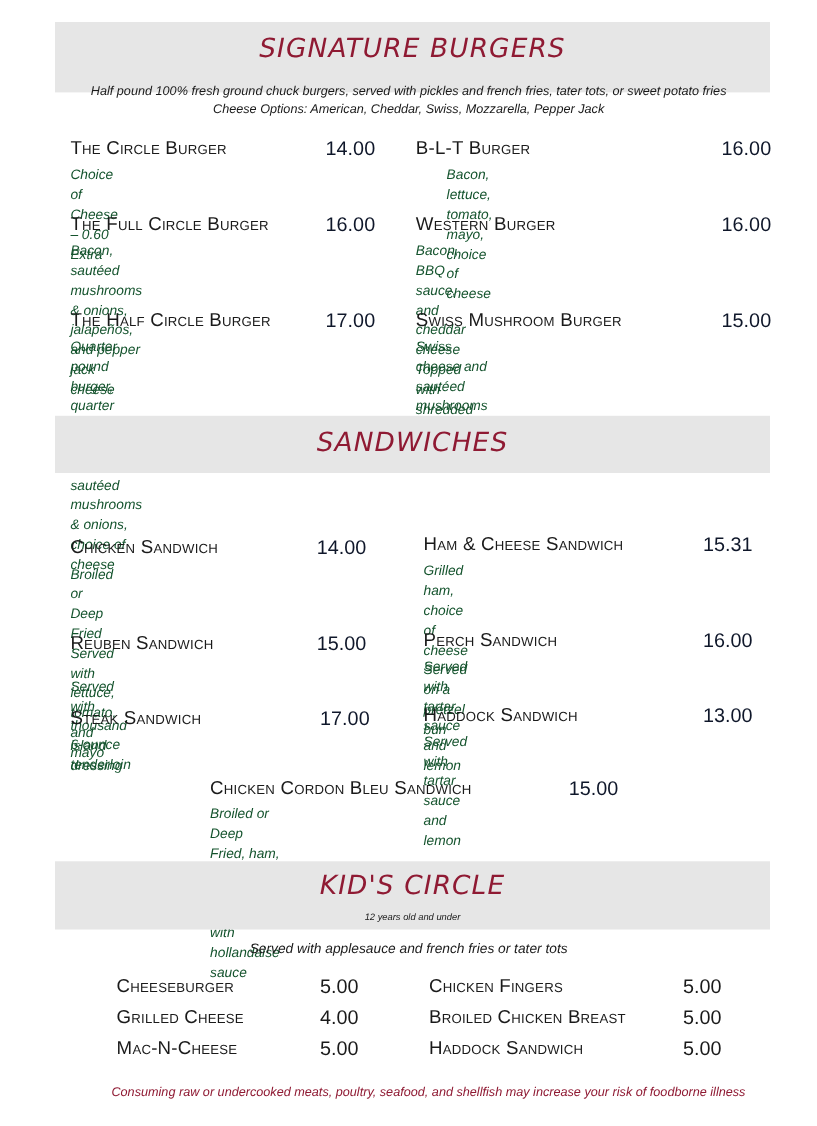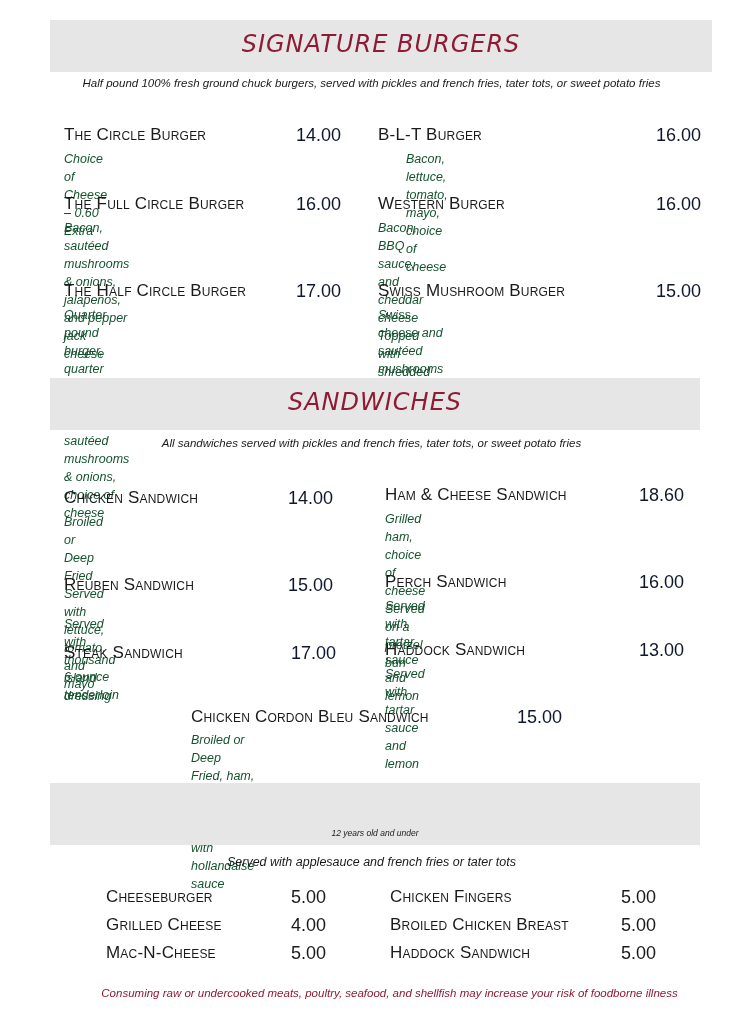--- a/index.html
+++ b/index.html
@@ -20,25 +20,26 @@
   .kid-row { position: absolute; }
   .kid-name { position: absolute; left: 0; top: 0; white-space: nowrap;
     font-size: 17px; font-variant: small-caps; letter-spacing: 0.2px; }
   .kid-price { position: absolute; top: 0; white-space: nowrap; font-size: 18px; }
   .footer { position: absolute; left: 0; width: 743px; top: 987px; text-align: center;
     font-style: italic; font-size: 11.5px; color: #8f1a33; padding-left: 18px; }
 </style>
 </head>
 <body>
 
-<div class="band" style="top:20px;height:52px;padding-left:12px;">
+<div class="band" style="top:20px;height:64px;">
   <div class="band-title" style="top:10px;">SIGNATURE BURGERS</div>
 </div>
 <div class="intro" style="top:75px;">
   <div>Half pound 100% fresh ground chuck burgers, served with pickles and french fries, tater tots, or sweet potato fries</div>
+  <div>Cheese Options: American, Cheddar, Swiss, Mozzarella, Pepper Jack</div>
 </div>
 
 <div class="item" style="left:64px;top:125px;">
   <span class="item-name">The Circle Burger</span>
   <span class="item-price" style="left:232px;">14.00</span>
   <div class="item-desc" style="top:25px;">Choice of Cheese – 0.60 Extra</div>
 </div>
 <div class="item" style="left:64px;top:194px;">
   <span class="item-name">The Full Circle Burger</span>
   <span class="item-price" style="left:232px;">16.00</span>
@@ -66,42 +67,41 @@
 <div class="item" style="left:378px;top:281px;">
   <span class="item-name">Swiss Mushroom Burger</span>
   <span class="item-price" style="left:278px;">15.00</span>
   <div class="item-desc" style="top:25px;">Swiss cheese and sautéed mushrooms</div>
 </div>
 
 <div class="band" style="top:378px;height:52px;">
   <div class="band-title" style="top:10px;">SANDWICHES</div>
 </div>
 <div class="intro" style="top:435px;">
-  <div>All sandwiches served with pickles and french fries, tater tots, or sweet potato fries</div>
 </div>
 
 <div class="item" style="left:64px;top:488px;">
   <span class="item-name">Chicken Sandwich</span>
   <span class="item-price" style="left:224px;">14.00</span>
   <div class="item-desc" style="top:25px;">Broiled or Deep Fried
 Served with lettuce, tomato, and mayo</div>
 </div>
 <div class="item" style="left:64px;top:575px;">
   <span class="item-name">Reuben Sandwich</span>
   <span class="item-price" style="left:224px;">15.00</span>
   <div class="item-desc" style="top:40px;">Served with thousand island dressing</div>
 </div>
 <div class="item" style="left:64px;top:643px;">
   <span class="item-name">Steak Sandwich</span>
   <span class="item-price" style="left:227px;">17.00</span>
   <div class="item-desc" style="top:25px;">6-ounce tenderloin</div>
 </div>
 <div class="item" style="left:385px;top:485px;">
   <span class="item-name">Ham &amp; Cheese Sandwich</span>
-  <span class="item-price" style="left:254px;">18.60</span>
+  <span class="item-price" style="left:254px;">15.31</span>
   <div class="item-desc" style="top:25px;">Grilled ham, choice of cheese
 Served on a pretzel bun</div>
 </div>
 <div class="item" style="left:385px;top:572px;">
   <span class="item-name">Perch Sandwich</span>
   <span class="item-price" style="left:254px;">16.00</span>
   <div class="item-desc" style="top:25px;">Served with tartar sauce and lemon</div>
 </div>
 <div class="item" style="left:385px;top:640px;">
   <span class="item-name">Haddock Sandwich</span>
@@ -109,20 +109,21 @@
   <div class="item-desc" style="top:25px;">Served with tartar sauce and lemon</div>
 </div>
 <div class="item" style="left:191px;top:707px;">
   <span class="item-name">Chicken Cordon Bleu Sandwich</span>
   <span class="item-price" style="left:326px;">15.00</span>
   <div class="item-desc" style="top:24px;">Broiled or Deep Fried, ham, swiss cheese
 Served with hollandaise sauce</div>
 </div>
 
 <div class="band" style="top:783px;height:62px;">
+  <div class="band-title" style="top:8px;">KID'S CIRCLE</div>
   <div style="position:absolute;left:0;right:0;top:45px;text-align:center;font-style:italic;font-size:8.5px;color:#1a1a1a;">12 years old and under</div>
 </div>
 <div class="intro" style="top:854px;font-size:12.5px;">Served with applesauce and french fries or tater tots</div>
 
 <div class="kid-row" style="left:106px;top:887px;">
   <span class="kid-name">Cheeseburger</span>
   <span class="kid-price" style="left:185px;">5.00</span>
 </div>
 <div class="kid-row" style="left:106px;top:915px;">
   <span class="kid-name">Grilled Cheese</span>

